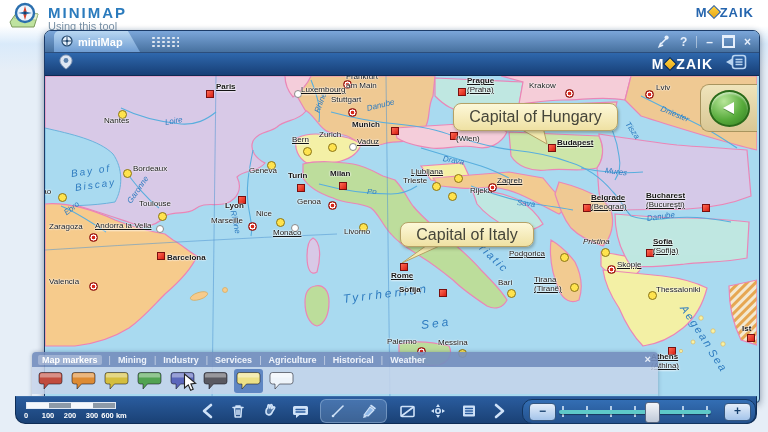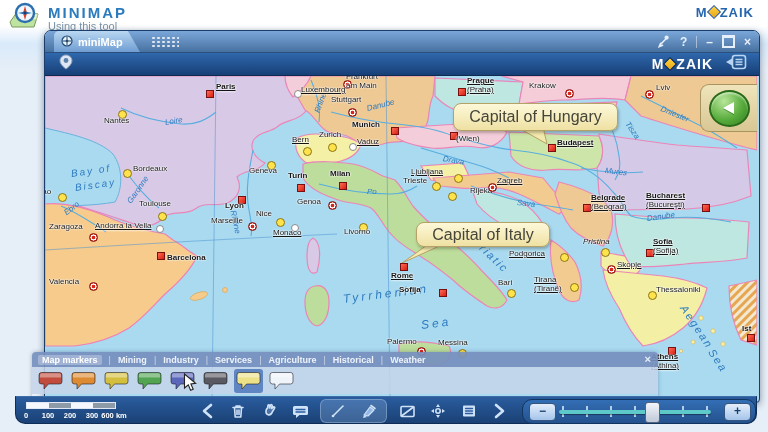--- a/index.html
+++ b/index.html
@@ -330,21 +330,21 @@
         <div class="cl" style="left: 393px; top: 263px;">Messina</div>
         <span class="mk yc" style="left: 603px; top: 215px;"></span>
         <div class="cl" style="left: 611px; top: 210px;">Thessaloniki</div>
         <span class="mk sq" style="left: 623px; top: 271px;"></span>
         <div class="cl b u" style="left: 606px; top: 277px;">Athens<span class="sub">(Athina)</span></div>
         <span class="mk sq" style="left: 702px; top: 258px;"></span>
         <div class="cl b" style="left: 697px; top: 249px;">Ist</div>
       </div>
     <div class="lbl-layer" id="callout-layer">
         <div class="callout" style="left: 408px; top: 27px; width: 163px; height: 26px;">Capital of Hungary</div>
-        <div class="callout" style="left: 371px; top: 146px; width: 132px; height: 23px;">Capital of Italy</div>
+        <div class="callout" style="left: 355px; top: 146px; width: 132px; height: 23px;">Capital of Italy</div>
       </div>
 
     <div class="backtab">
       <div class="greenbtn">
           <span class="tri-left"></span>
         </div>
     </div>
   </div>
 </div>
 

